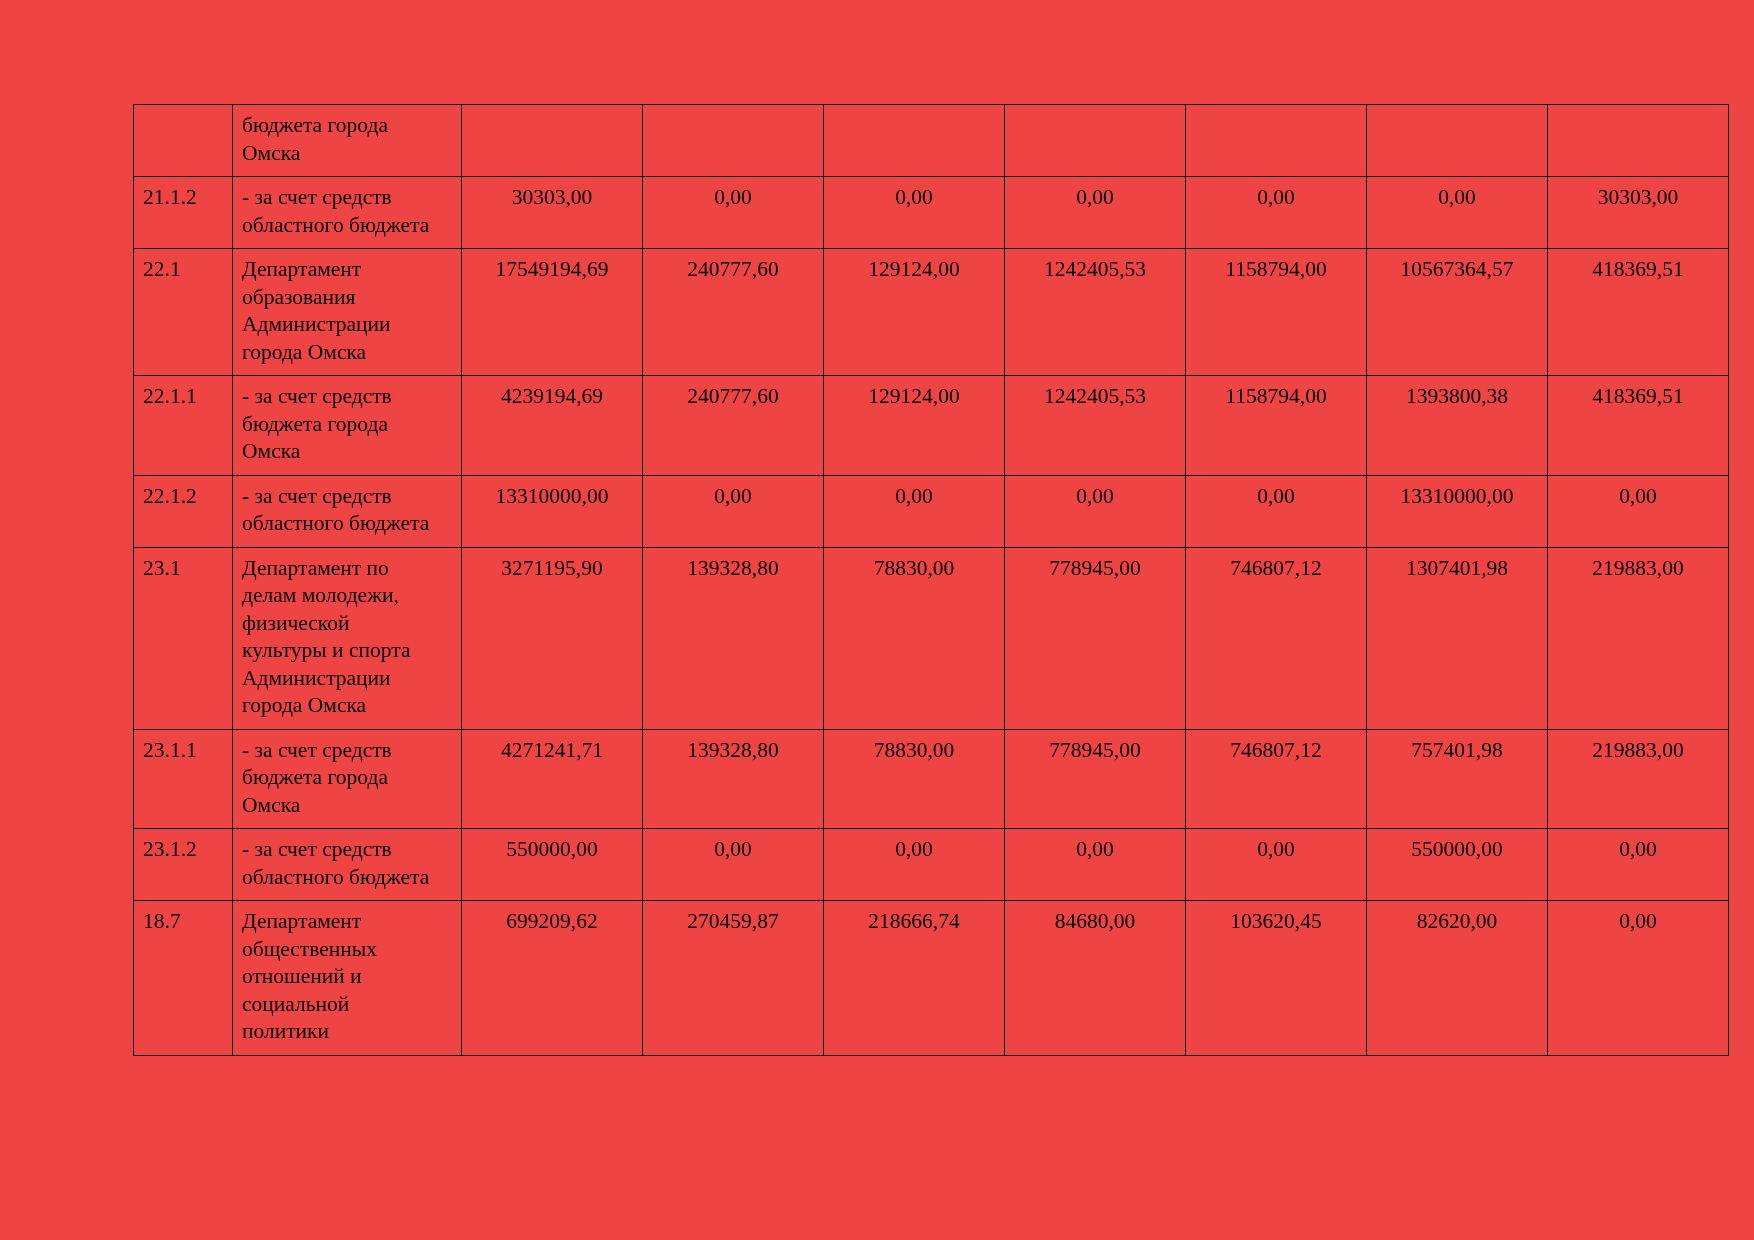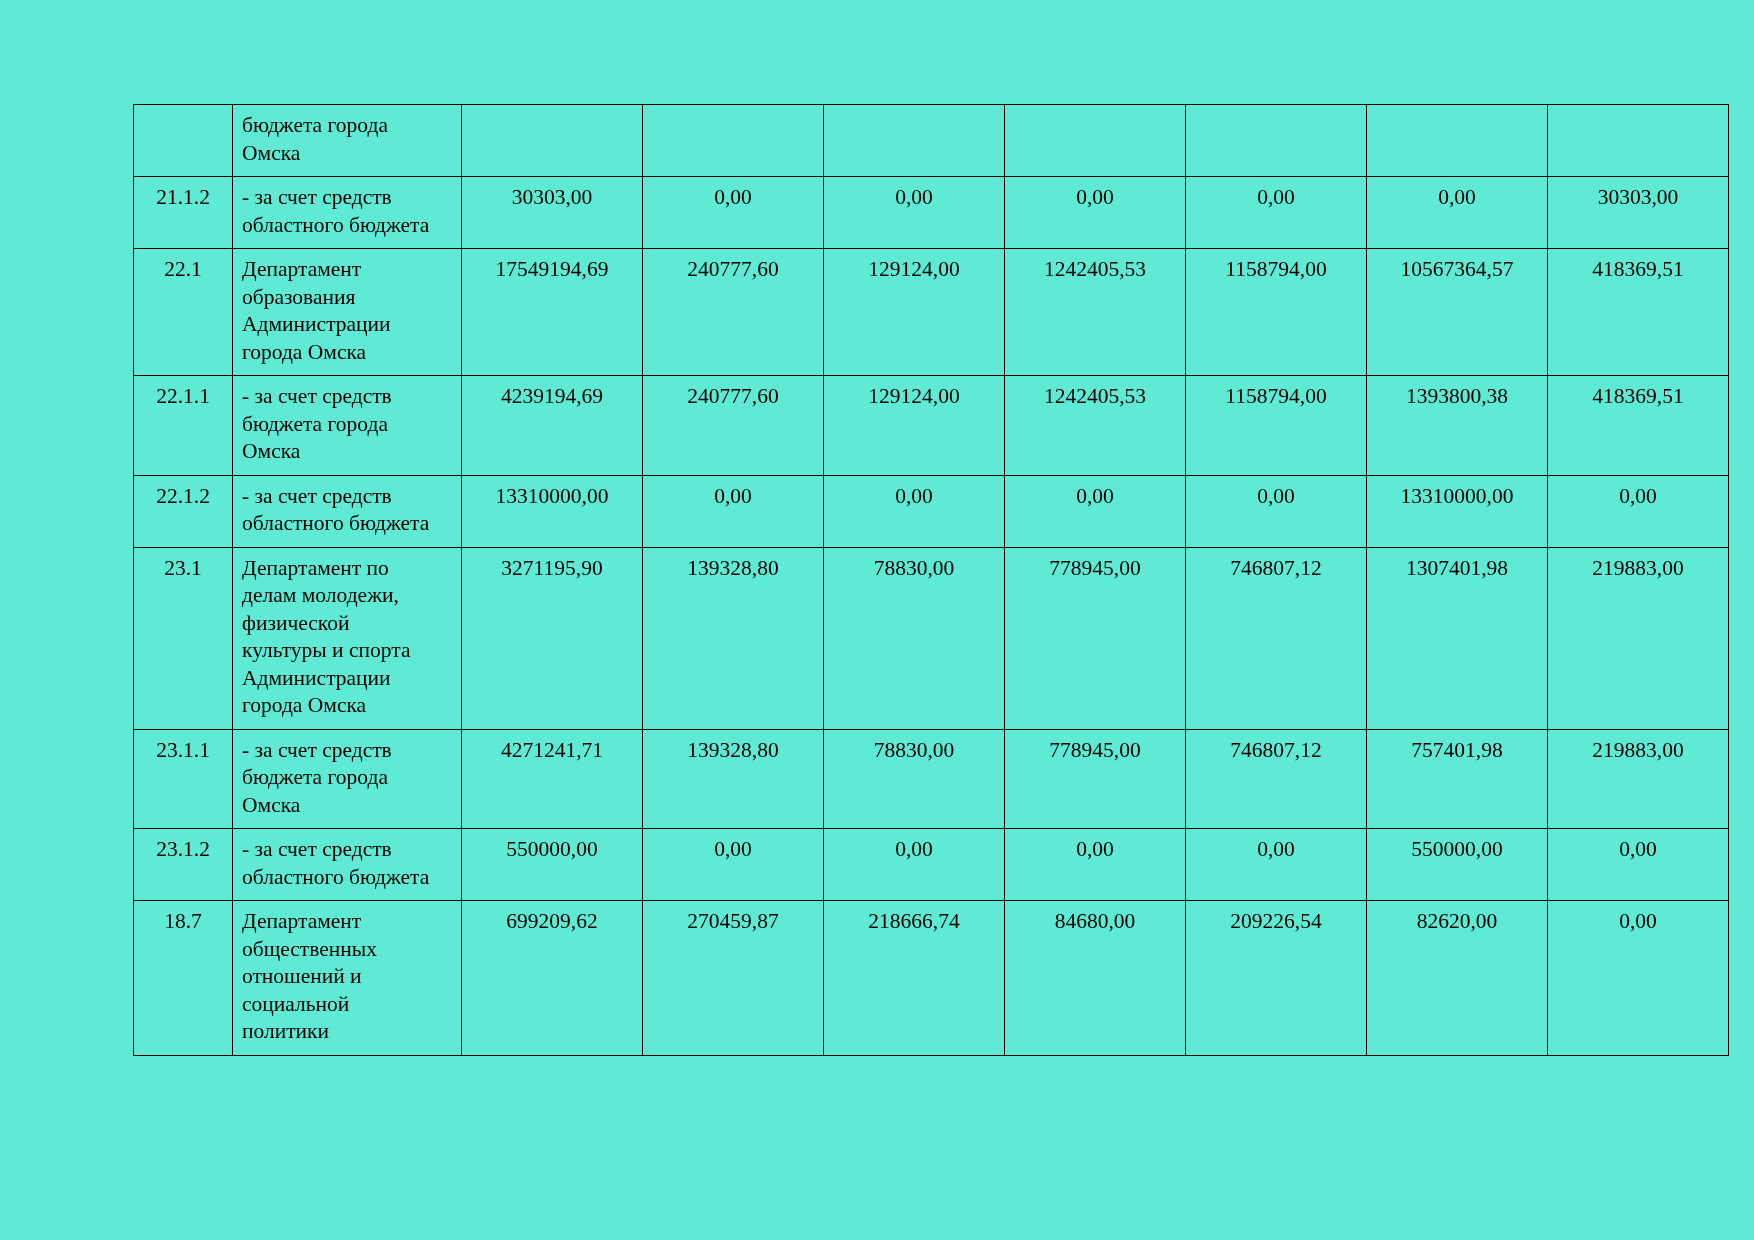--- a/index.html
+++ b/index.html
@@ -11,21 +11,21 @@
     width: 1754px;
     height: 1240px;
     font-family: "Liberation Serif", "DejaVu Serif", serif;
     color: #000000;
     overflow: hidden;
   }
   .page {
     position: relative;
     width: 1754px;
     height: 1240px;
-    background: #5eead4;
+    background: #ef4444;
   }
   .table-wrap {
     position: absolute;
     left: 133px;
     top: 104px;
     width: 1437px;
   }
   table.budget-table {
     border-collapse: collapse;
     table-layout: fixed;
@@ -34,21 +34,21 @@
     line-height: 1.28;
   }
   table.budget-table td {
     border: 1px solid #000000;
     padding: 7px 9px 9px 9px;
     vertical-align: top;
     font-family: "Liberation Serif", "DejaVu Serif", serif;
   }
   td.c-code {
     width: 80px;
-    text-align: center;
+    text-align: left;
   }
   td.c-name {
     width: 210px;
     text-align: left;
   }
   td.c-num {
     width: 162px;
     text-align: center;
   }
   td.c-num-last {
@@ -332,21 +332,21 @@
             <td class="c-num">
               <span class="cell-text">270459,87</span>
             </td>
             <td class="c-num">
               <span class="cell-text">218666,74</span>
             </td>
             <td class="c-num">
               <span class="cell-text">84680,00</span>
             </td>
             <td class="c-num">
-              <span class="cell-text">209226,54</span>
+              <span class="cell-text">103620,45</span>
             </td>
             <td class="c-num">
               <span class="cell-text">82620,00</span>
             </td>
             <td class="c-num-last">
               <span class="cell-text">0,00</span>
             </td>
           </tr>
         </tbody>
     </table>

